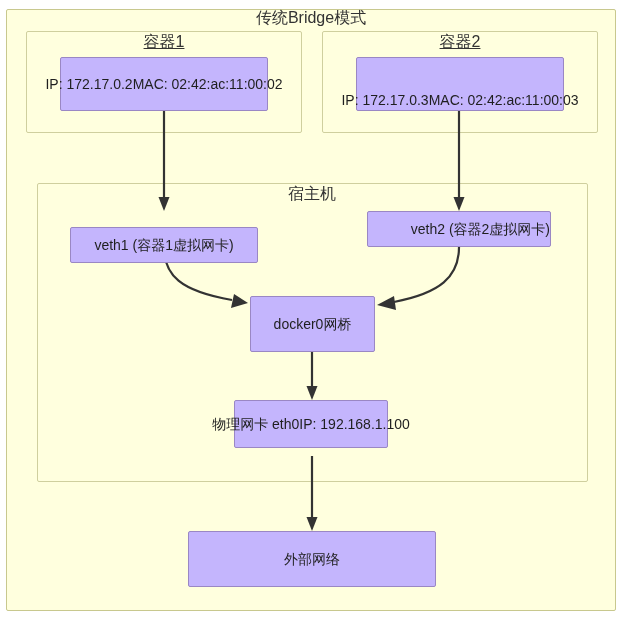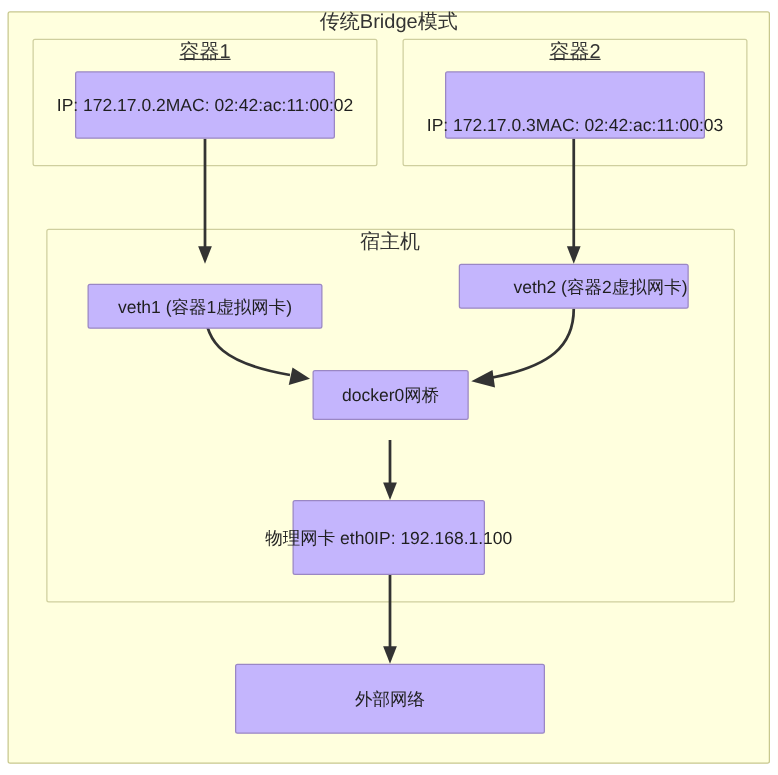--- a/index.html
+++ b/index.html
@@ -121,25 +121,25 @@
   </div>
 
   <div class="node" style="left:70px; top:211px; width:188px; height:36px;margin-top:16px;">
     <span class="ln">veth1 (容器1虚拟网卡)</span>
   </div>
 
   <div class="node" style="left:367px; top:211px; width:184px; height:36px;justify-content:flex-end;">
     <span class="ln">veth2 (容器2虚拟网卡)</span>
   </div>
 
-  <div class="node" style="left:250px; top:296px; width:125px; height:40px;">
+  <div class="node" style="left:250px; top:296px; width:125px; height:56px;">
     <span class="ln">docker0网桥</span>
   </div>
 
-  <div class="node" style="left:234px; top:400px; width:154px; height:60px;align-items:center;">
+  <div class="node" style="left:234px; top:400px; width:154px; height:48px;align-items:center;">
     <span class="ln">物理网卡 eth0</span>
     <span class="ln">IP: 192.168.1.100</span>
   </div>
 
   <div class="node" style="left:188px; top:531px; width:248px; height:56px;">
     <span class="ln">外部网络</span>
   </div>
 
 </div>
 

